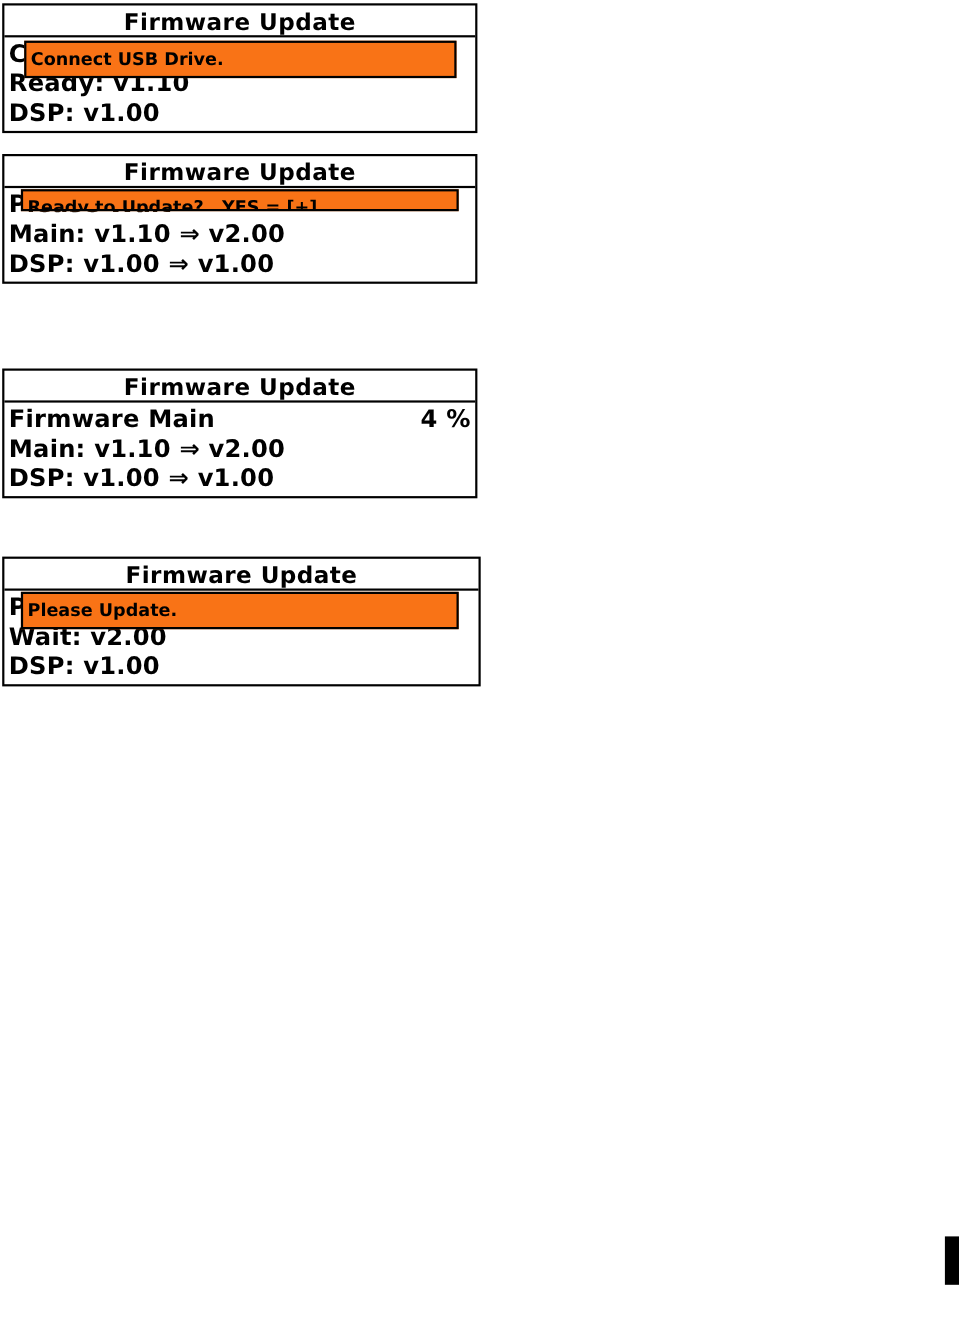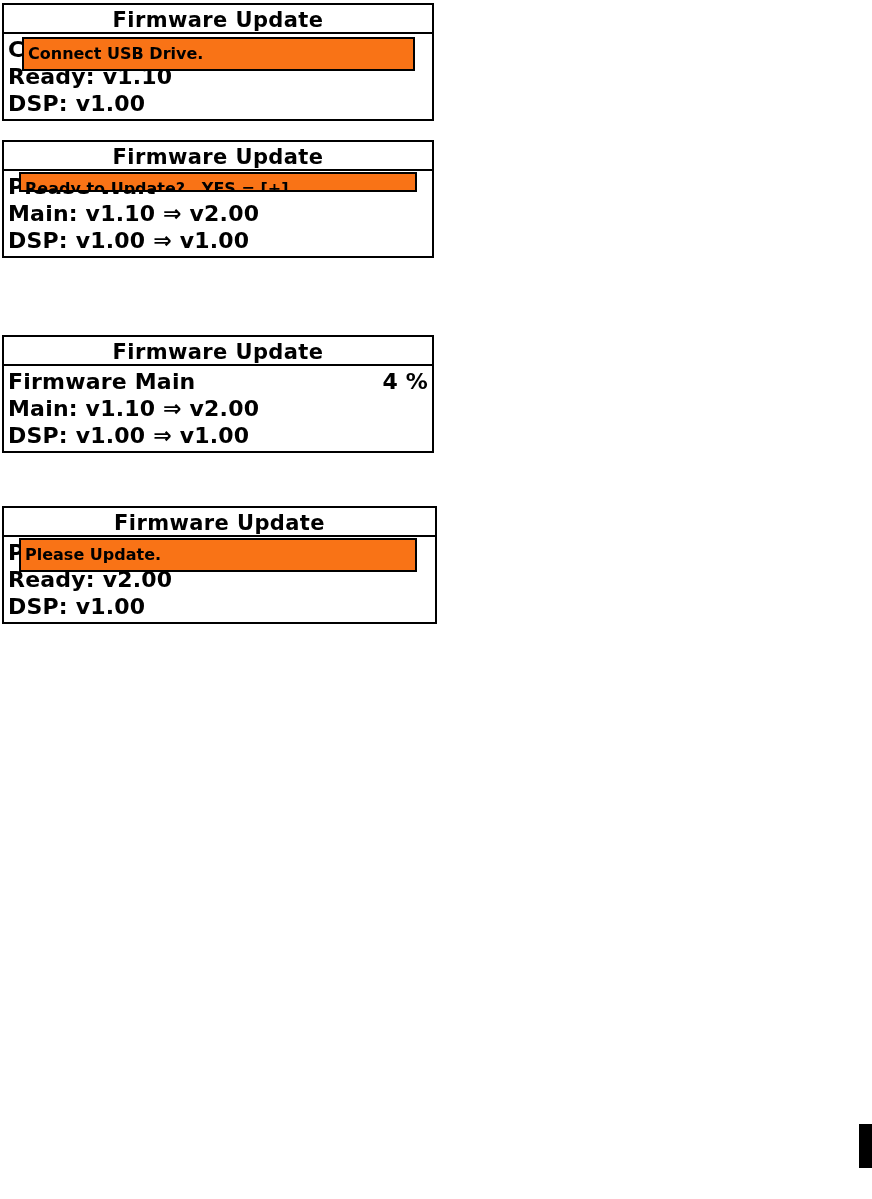--- a/index.html
+++ b/index.html
@@ -152,21 +152,21 @@
 
 <div class="panel" id="panel-4">
   <div class="panel-title">Firmware Update</div>
   <div class="title-rule"></div>
   <div class="rows">
     <div class="row row-flex">
       <span>Please Reboot</span>
       <span></span>
     </div>
     <div class="row row-flex">
-      <span>Ready: v2.00</span>
+      <span>Wait: v2.00</span>
       <span></span>
     </div>
     <div class="row row-flex">
       <span>DSP: v1.00</span>
       <span></span>
     </div>
   </div>
   <div class="overlay" id="overlay-4">Please Update.</div>
 </div>
 

